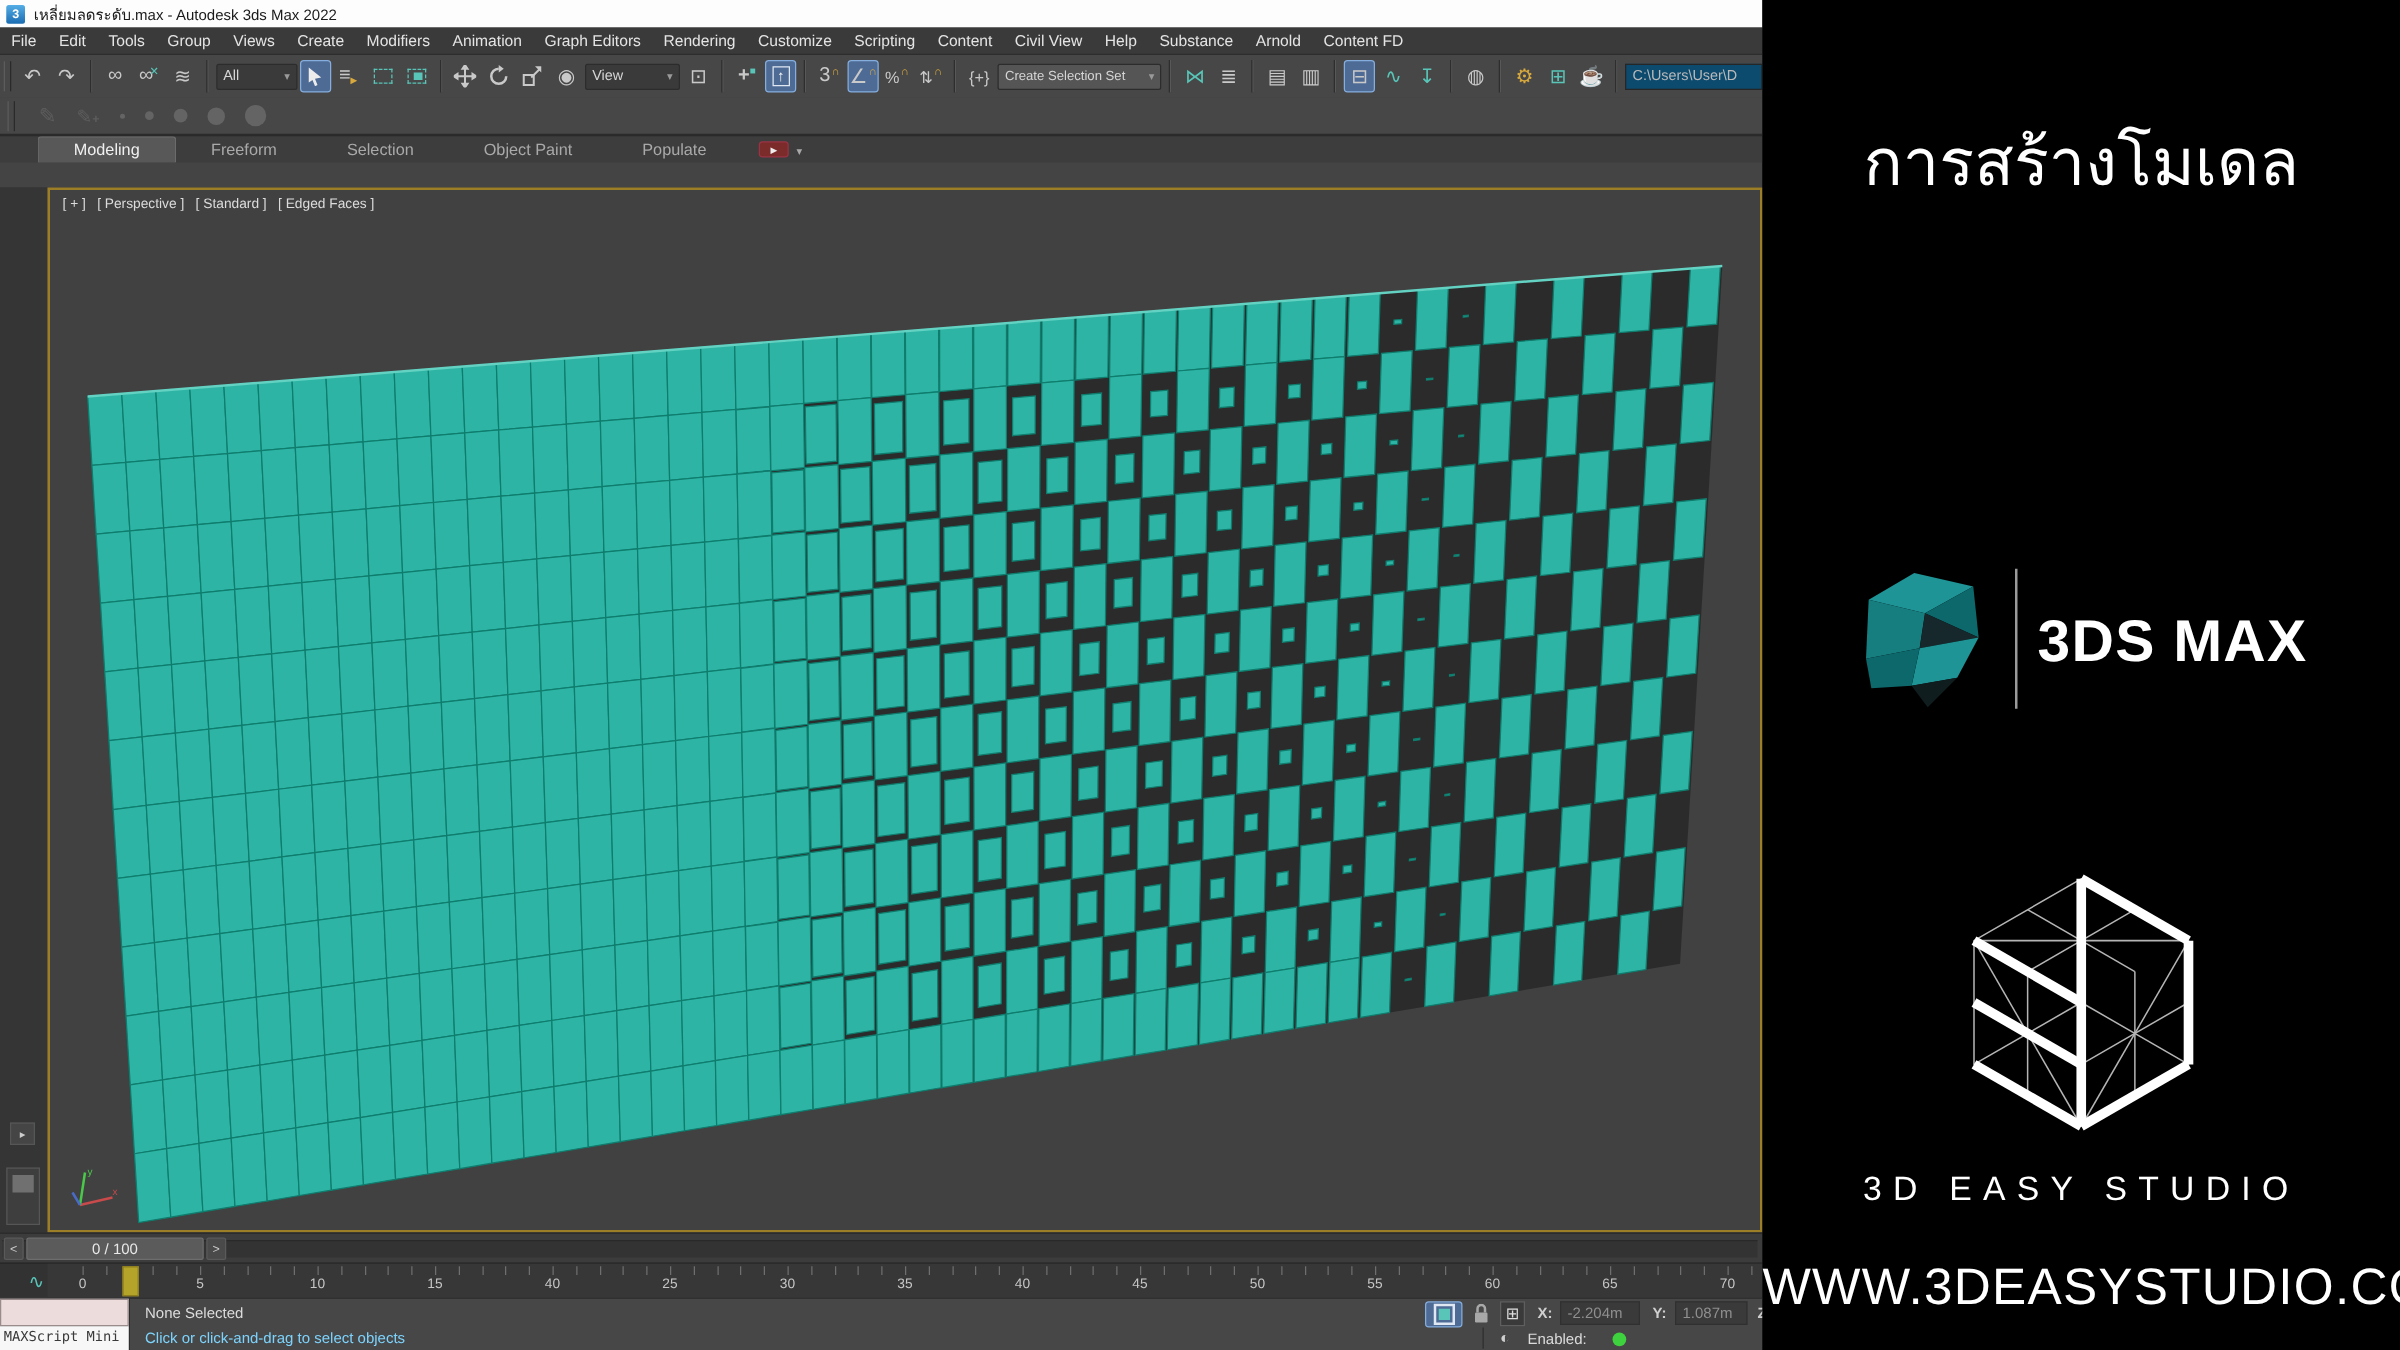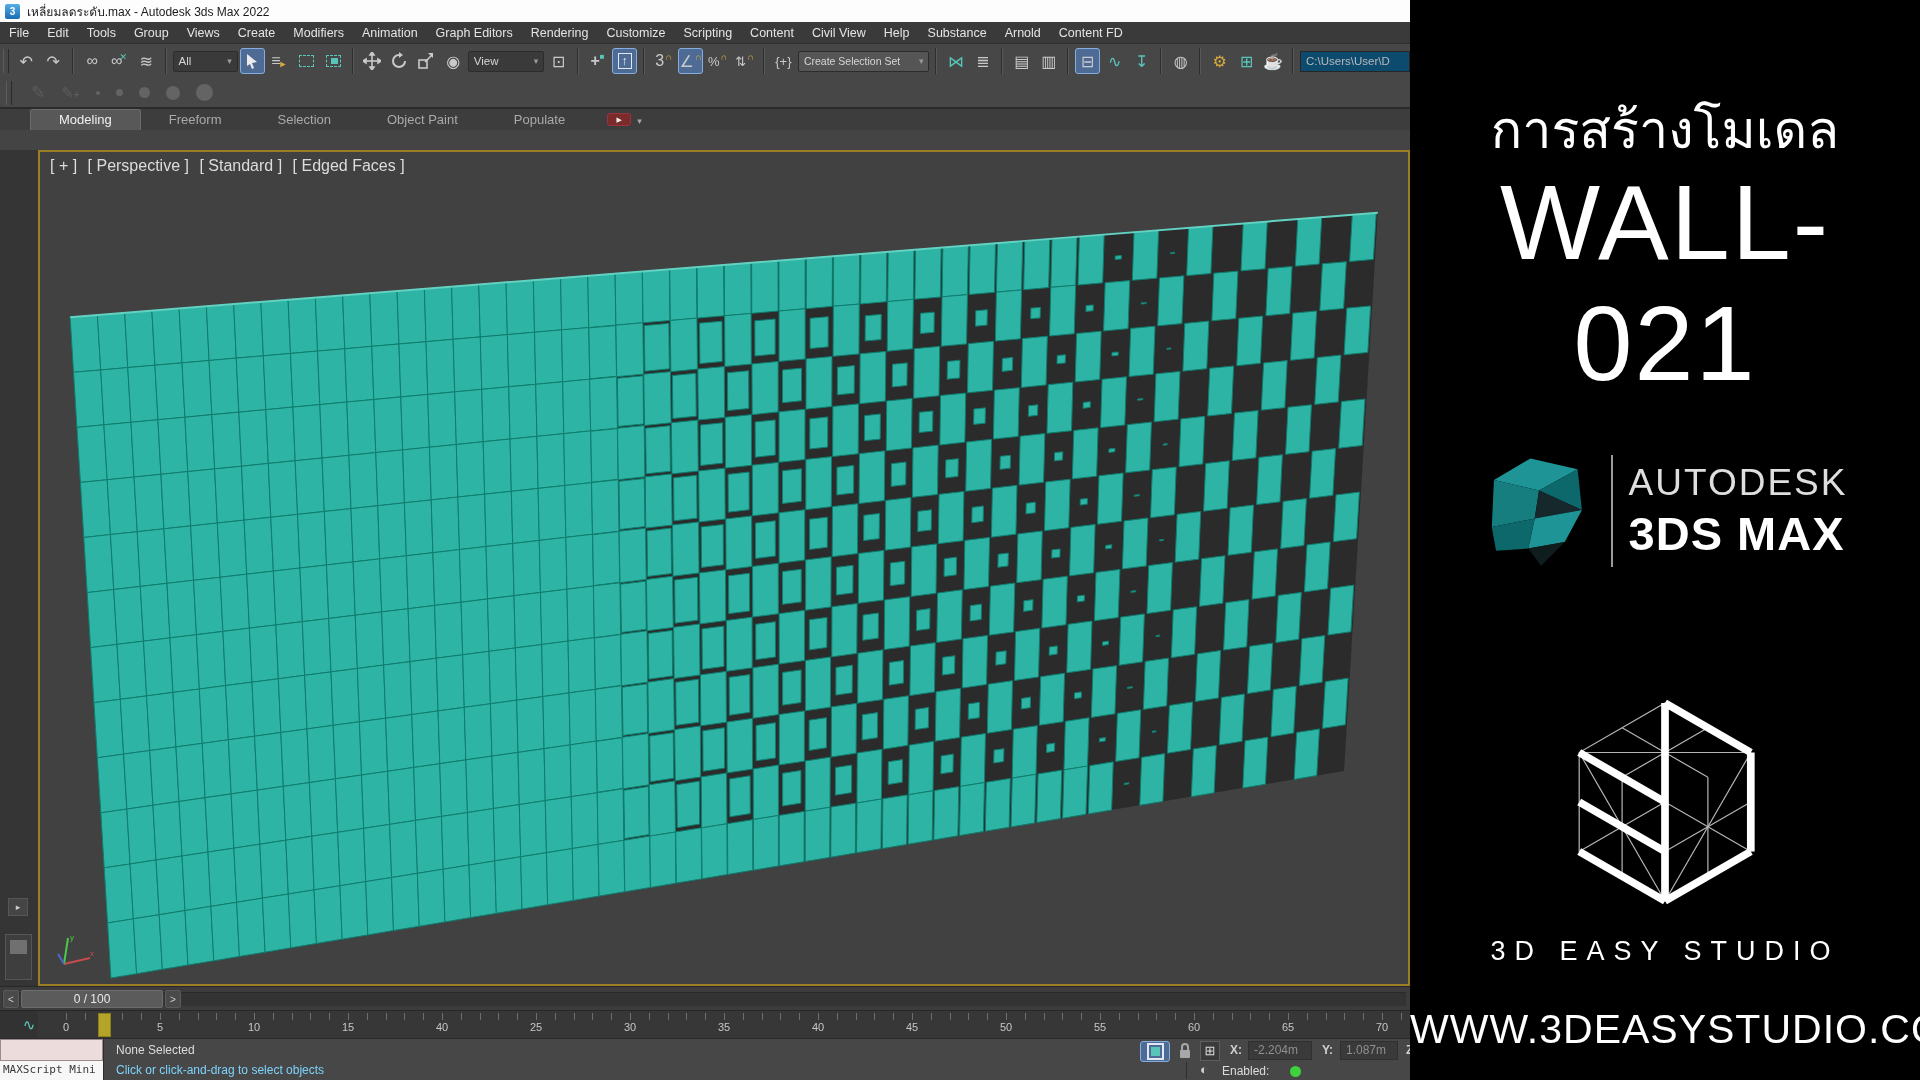--- a/index.html
+++ b/index.html
@@ -62,21 +62,21 @@
   .workarea { position:absolute; left:0; top:150px; width:100%; height:836px; background:#353535; }
   .leftstrip { position:absolute; left:0; top:0; width:38px; height:100%; background:#353535; }
   .stripbtn { position:absolute; left:8px; bottom:70px; width:20px; height:18px; background:#454545;
     border:1px solid #565656; color:#ccc; font-size:9px; display:flex; align-items:center; justify-content:center; }
   .striptab { position:absolute; left:5px; bottom:6px; width:27px; height:46px; background:#3e3e3e;
     border:1px solid #565656; }
   .striptab .inner { margin:5px auto 0; width:17px; height:14px; background:#707070; }
 
   .viewport { position:absolute; left:38px; top:0; width:1372px; height:836px;
     background:#414141; border:2px solid #9c7e26; }
-  .vplabel { position:absolute; left:10px; top:5px; font-size:16px; color:#dcdcdc; z-index:3; }
+  .vplabel { position:absolute; left:10px; top:5px; font-size:11px; color:#dcdcdc; z-index:3; }
   .vplabel span { margin-right:6px; }
   .wallsvg { position:absolute; left:0; top:0; width:100%; height:100%; }
   .axis { position:absolute; left:16px; bottom:12px; z-index:3; }
 
   
   .timeslider { position:absolute; left:0; top:986px; width:100%; height:24px; background:#3c3c3c;
     border-top:1px solid #272727; }
   .tsgroove { position:absolute; left:2px; right:4px; top:5px; height:14px; background:#333;
     border-top:1px solid #292929; }
   .tsbtn { position:absolute; top:3px; width:16px; height:18px; background:#4a4a4a; border:1px solid #5a5a5a;
@@ -969,35 +969,33 @@
 
     <div class="statdivider"></div>
     <span class="shield">◐</span>
     <span class="enabledlab">Enabled:</span>
     <span class="greendot"></span>
   </div>
 </div>
 
 <div class="rpanel">
   <div class="thai">การสร้างโมเดล</div>
-  <div class="walltitle">WALL-021</div>
 
   <div class="adsklogo">
     <svg width="112" height="118" viewBox="0 0 100 110">
       <polygon points="8,26 42,6 86,16 50,36" fill="#1f9496"></polygon>
       <polygon points="86,16 50,36 90,54" fill="#0d686c"></polygon>
       <polygon points="8,26 50,36 46,62 6,70" fill="#177e80"></polygon>
       <polygon points="50,36 90,54 46,62" fill="#16282b"></polygon>
       <polygon points="46,62 90,54 74,84 40,90" fill="#1f9496"></polygon>
       <polygon points="40,90 74,84 52,106" fill="#101d1f"></polygon>
       <polygon points="6,70 46,62 40,90 10,92" fill="#0d686c"></polygon>
     </svg>
     <div class="adsksep"></div>
     <div class="adsktext">
-      <div class="adskbrand">AUTODESK</div>
       <div class="adskprod">3DS MAX</div>
     </div>
   </div>
 
   <div class="hexwrap">
     <svg width="220" height="220" viewBox="0 0 200 200">
       <g stroke="#c9c9c9" stroke-width="1.1" fill="none" opacity="0.9">
         <polygon points="100,10 178,55 178,145 100,190 22,145 22,55"></polygon>
         <line x1="178" y1="55" x2="22" y2="55"></line>
         <line x1="139" y1="32.5" x2="61" y2="77.5"></line>

